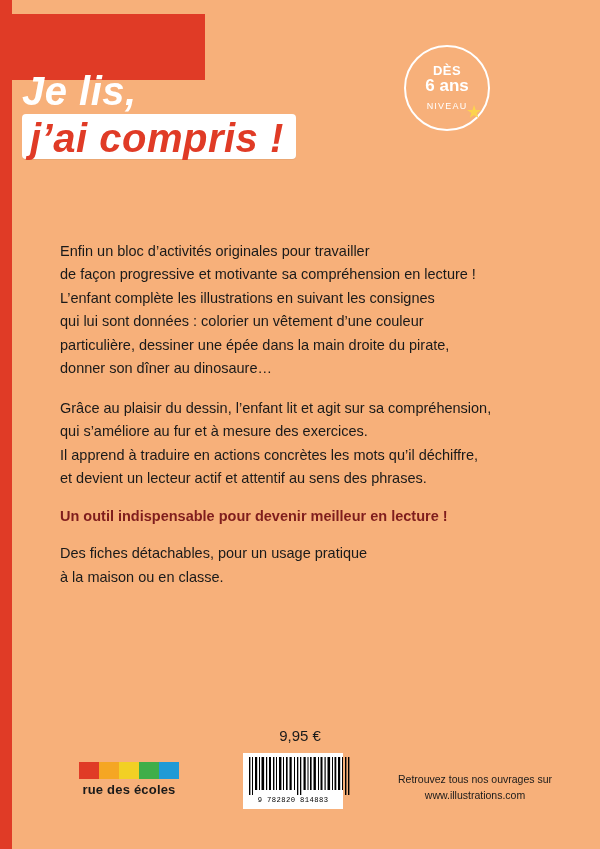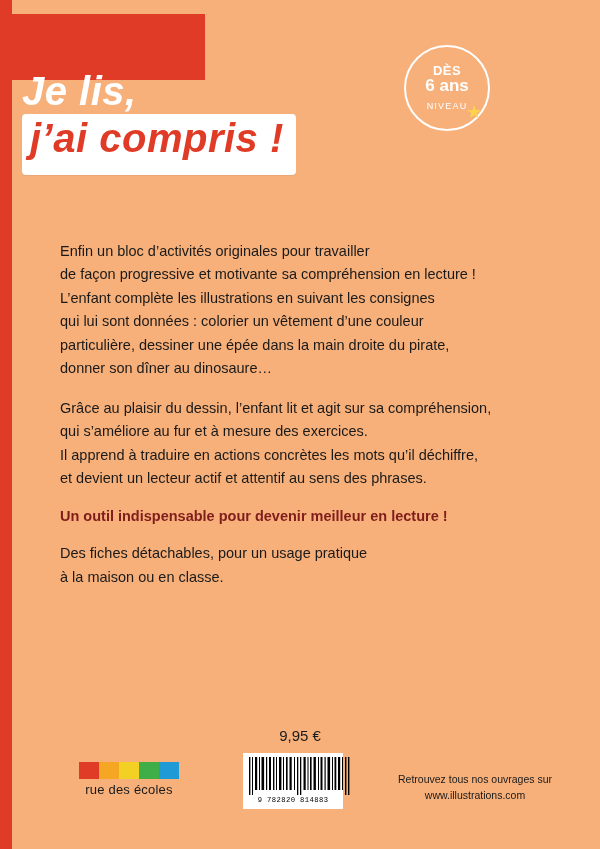--- a/index.html
+++ b/index.html
@@ -50,21 +50,21 @@
     letter-spacing: 0.5px;
     line-height: 1.05;
     font-style: italic;
     margin-top: 36px;
   }
   .title-line2-wrap {
     margin-top: 2px;
     display: inline-block;
     background: #ffffff;
     border-radius: 4px;
-    padding: 3px 12px 16px 8px;
+    padding: 3px 12px 0 8px;
     box-shadow: 0 1px 0 rgba(0,0,0,0.05);
   }
   .title-line2 {
     color: #e03b26;
     font-size: 40px;
     font-weight: bold;
     font-style: italic;
     letter-spacing: 0.5px;
     line-height: 1.05;
   }
@@ -179,21 +179,21 @@
     height: 17px;
     width: 100px;
     margin: 0 auto;
   }
   .logo-bars span {
     flex: 1;
   }
   .logo-text {
     margin-top: 3px;
     font-size: 13px;
-    font-weight: normal;
+    font-weight: bold;
     color: #1a1a1a;
     letter-spacing: 0.2px;
   }
   
   .footer-right {
     position: absolute;
     left: 380px;
     top: 772px;
     width: 190px;
     text-align: center;

